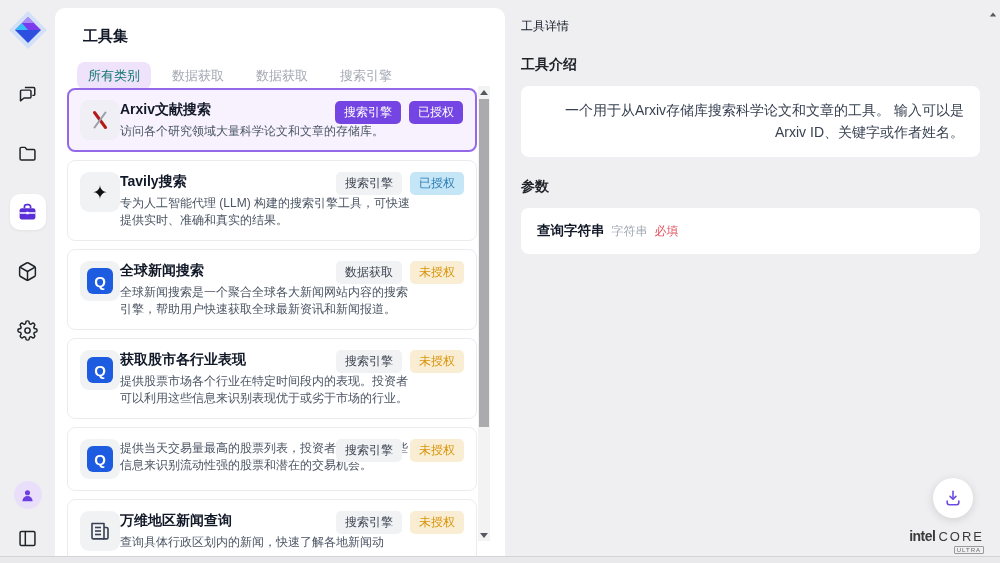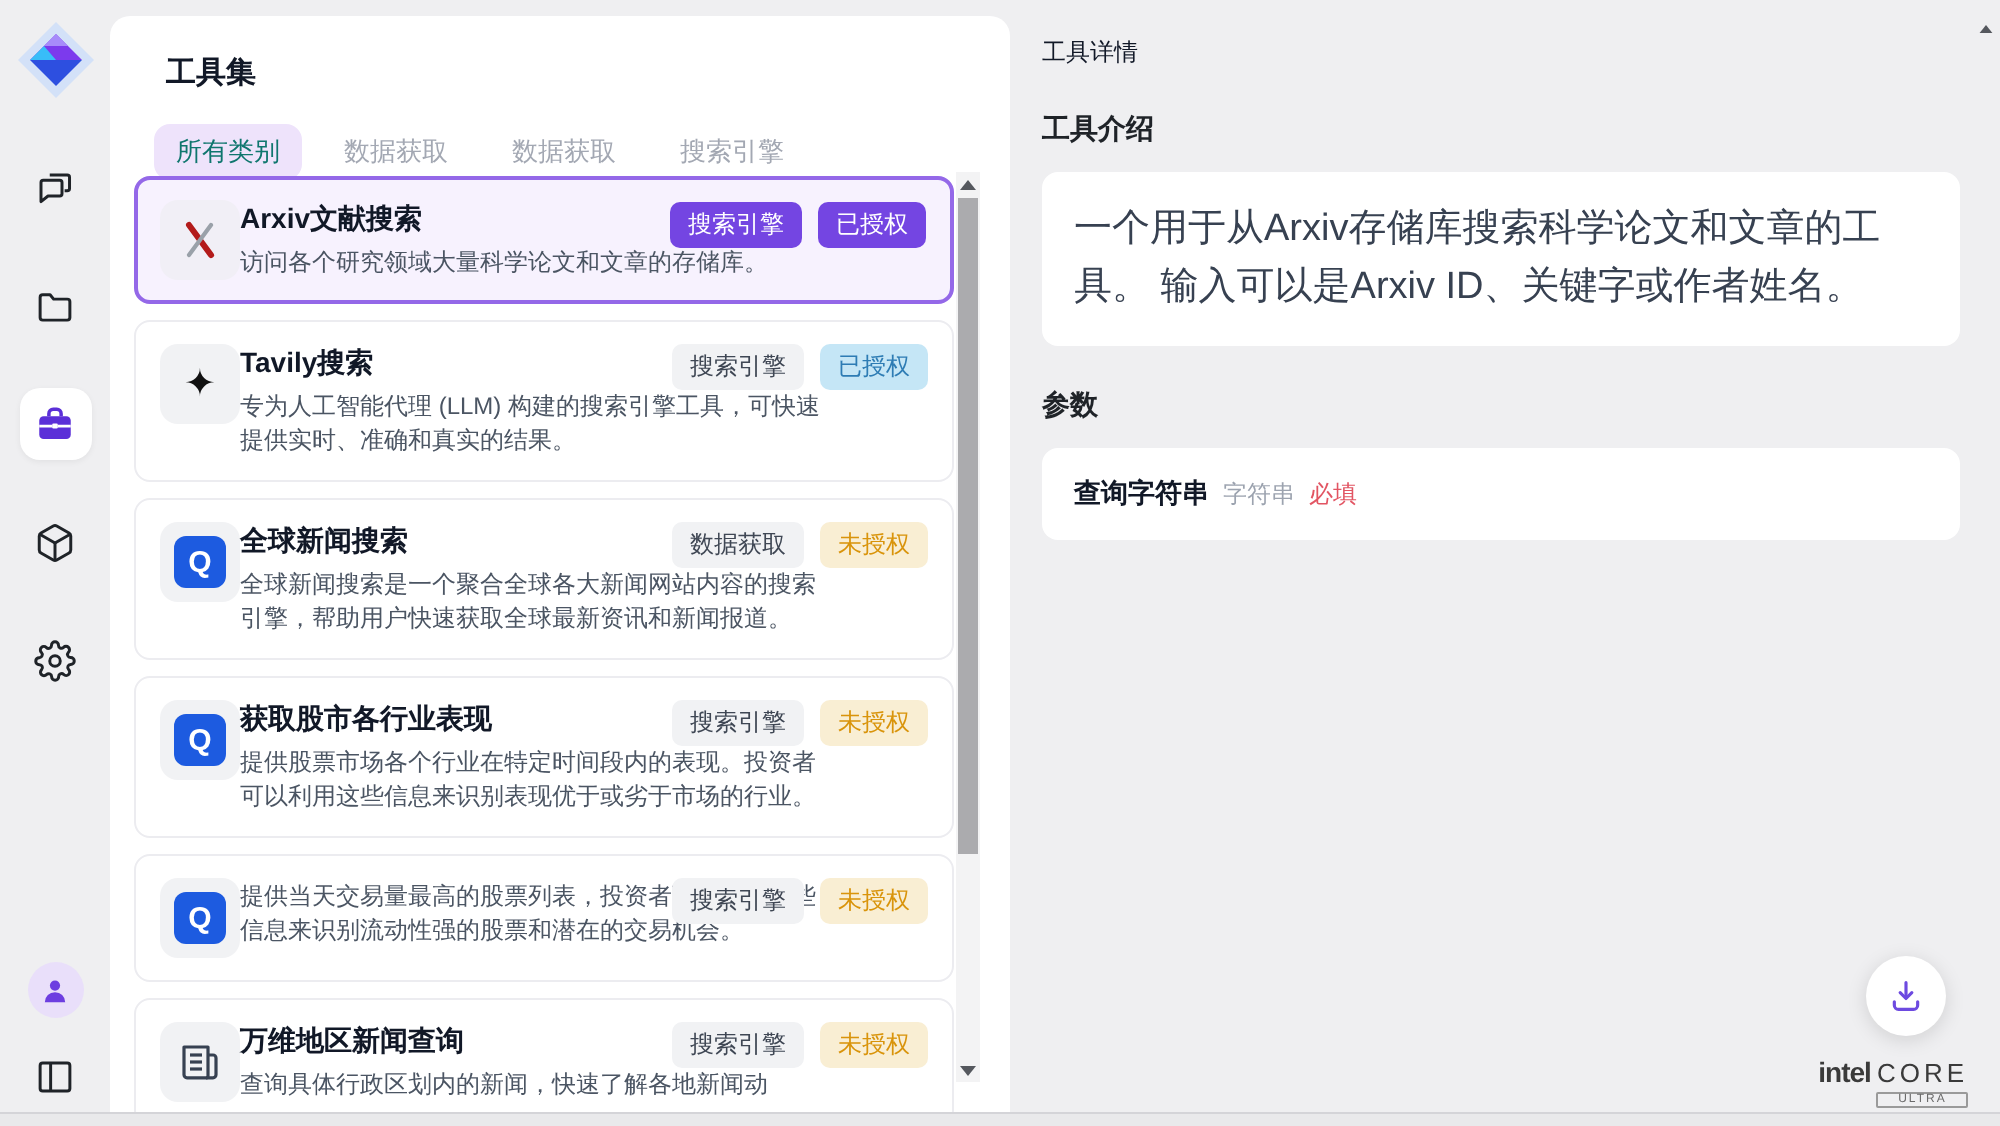--- a/index.html
+++ b/index.html
@@ -48,36 +48,36 @@
   .sb-arrow.up { top:0; } .sb-arrow.down { bottom:0; }
   .tri-up { width:0; height:0; border-left:4px solid transparent; border-right:4px solid transparent; border-bottom:5px solid #55585E; }
   .tri-down { width:0; height:0; border-left:4px solid transparent; border-right:4px solid transparent; border-top:5px solid #55585E; }
   .sb-thumb { position:absolute; left:1px; top:13px; width:10px; height:72%; background:#ABABAE; cursor:grab; }
 
   
   .details { flex:1; position:relative; padding:18px 20px 0 16px; }
   .details-title { font-size:12px; font-weight:normal; color:#111827; }
   .section-h { font-size:14px; font-weight:bold; color:#1F2328; margin-top:21px; }
   .white-card { background:#fff; border-radius:8px; padding:14px 16px; margin-top:12px; }
-  .intro-text { font-size:19px; color:#374151; line-height:1.55; }
+  .intro-text { font-size:14px; color:#374151; line-height:1.55;text-align:right; }
   .param-head { display:flex; align-items:baseline; gap:7px; }
   .param-name { font-size:13.5px; font-weight:bold; color:#111827; }
   .param-type { font-size:12px; color:#9CA3AF; }
   .param-required { font-size:12px; color:#E25563; }
   .param-desc { font-size:13px; color:#374151; margin-top:9px; }
   .mini-arrow { position:absolute; top:12px; right:3px; }
 
   
   .fab { position:absolute; right:27px; bottom:45px; width:40px; height:40px; border-radius:50%; background:#fff; box-shadow:0 2px 10px rgba(0,0,0,.13); display:flex; align-items:center; justify-content:center; cursor:pointer; }
   .fab svg { width:20px; height:20px; }
   .brand { position:absolute; right:16px; bottom:9px; display:flex; align-items:flex-start; gap:3px; color:#3A3A3A; }
   .brand-intel { font-size:14px; font-weight:bold; letter-spacing:-.5px; }
   .brand-core { font-size:13px; font-weight:normal; letter-spacing:2px; margin-top:1px; }
   .brand-ultra { display:block; font-size:6px; letter-spacing:1px; border:1px solid #9a9a9a; color:#6b6b6b; padding:0 2px; border-radius:1px; margin-top:2px; text-align:center; }
-  .core-wrap { display:flex; flex-direction:column; }
+  .core-wrap { display:flex; flex-direction:column; align-items:flex-end; }
 
   .bottom-strip { position:absolute; left:0; right:0; bottom:0; height:7px; background:#E9E9EB; border-top:1px solid #D4D4D8; }
 </style>
 </head>
 <body>
 
 <div class="app">
 
   <aside class="rail">
     <div class="logo">

